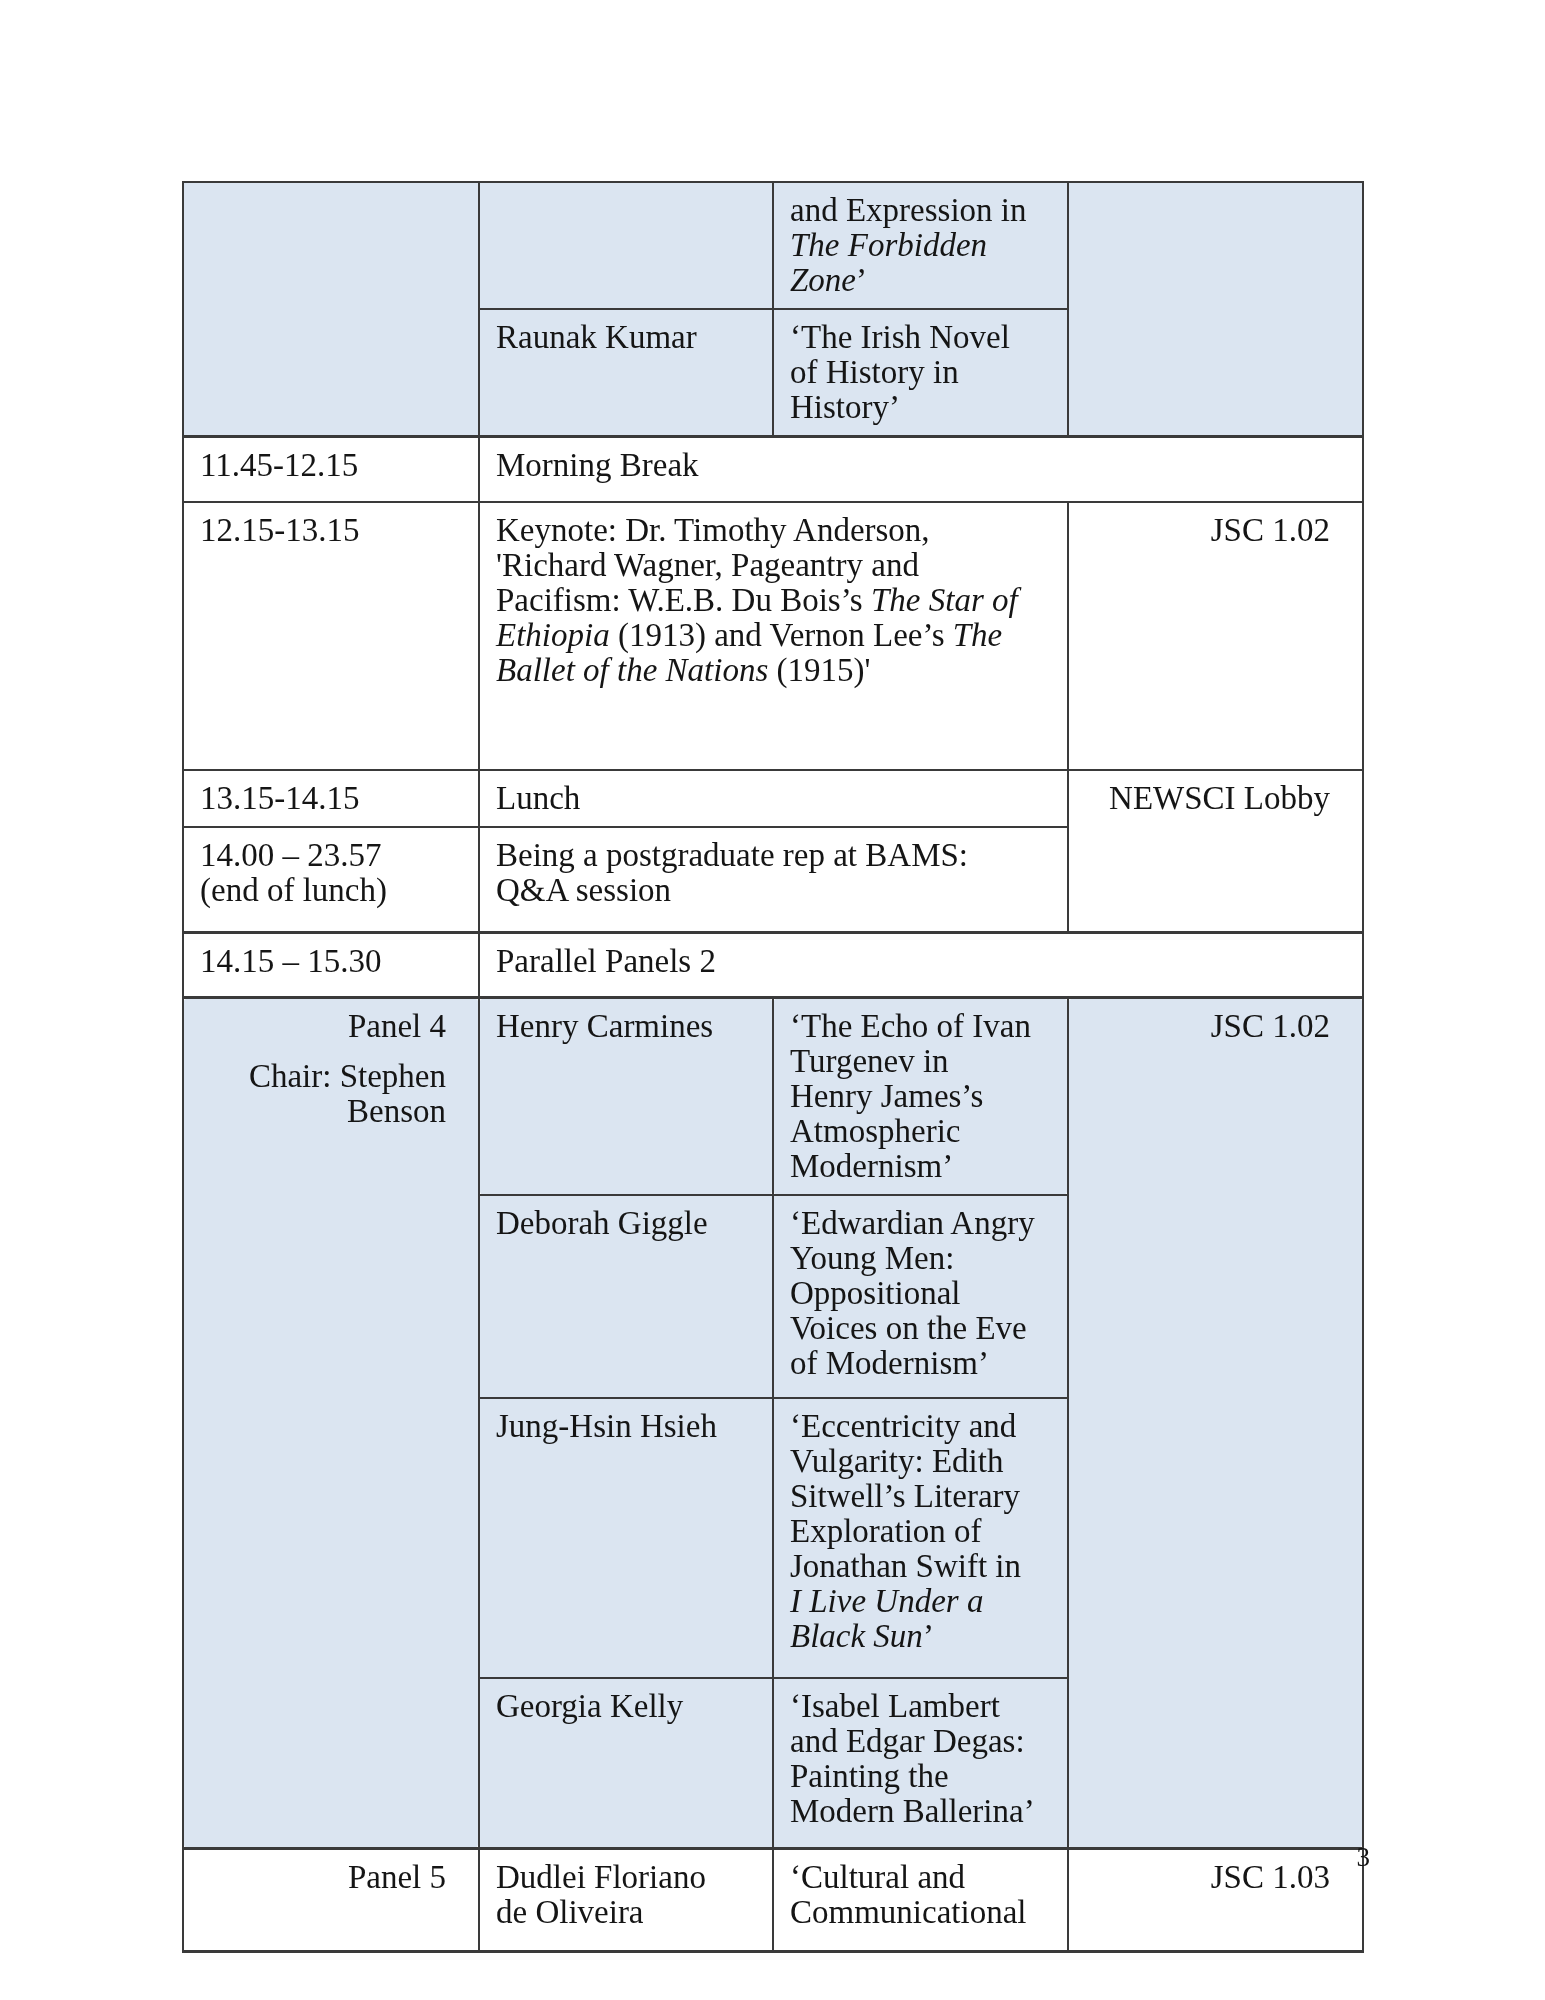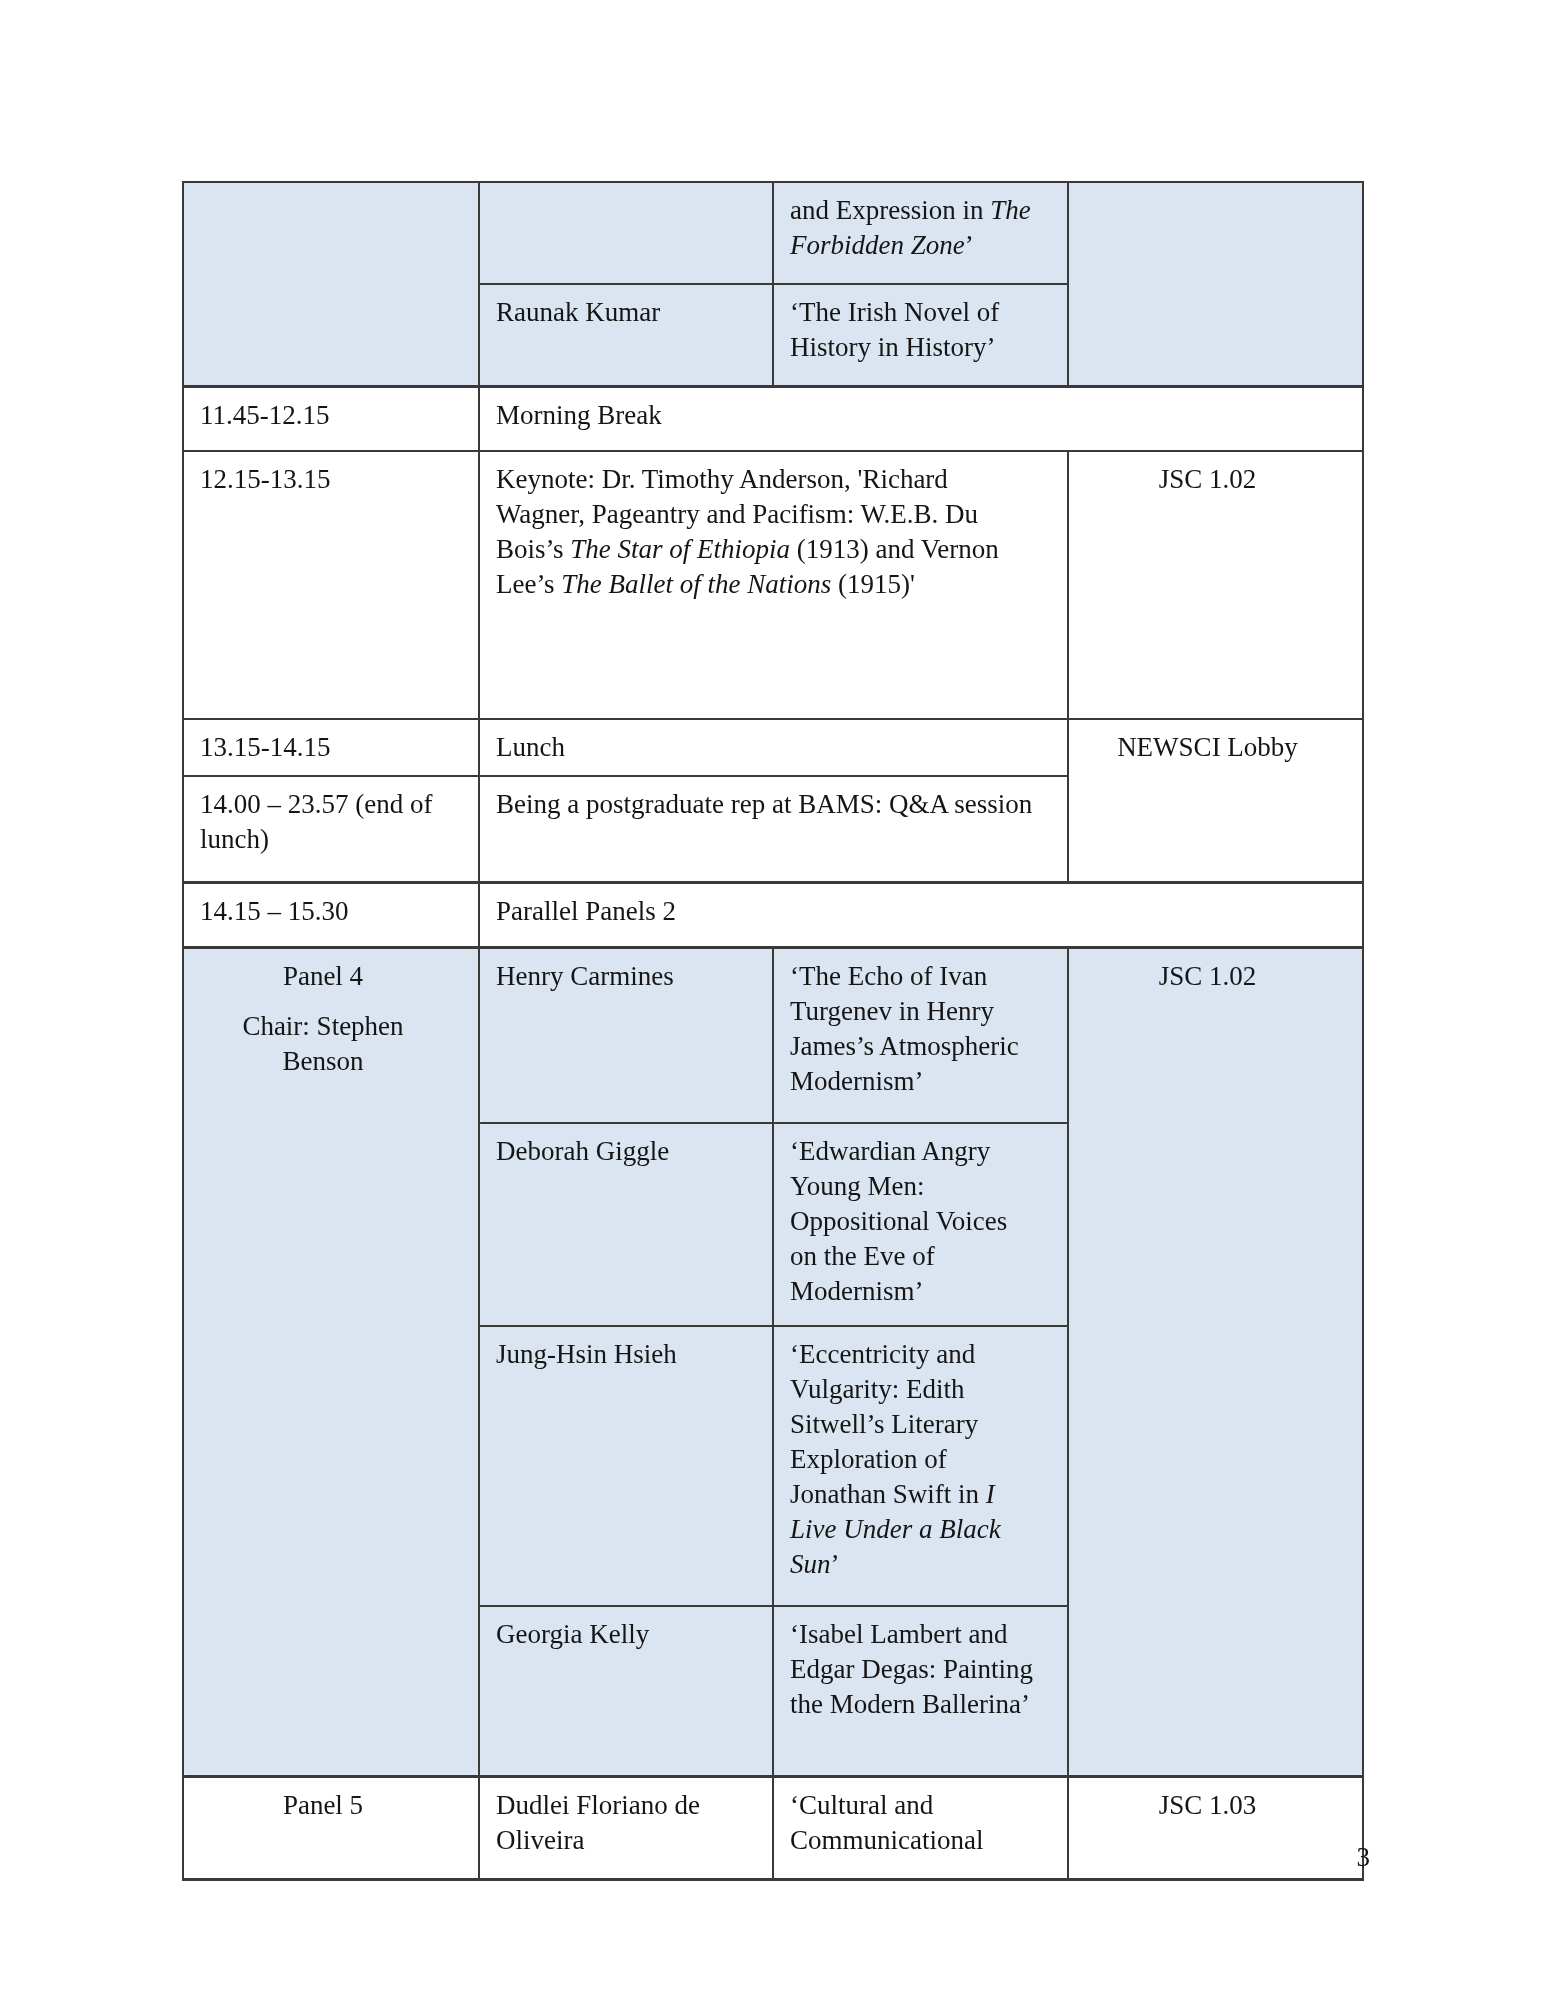--- a/index.html
+++ b/index.html
@@ -16,26 +16,26 @@
     position:absolute;
     left:182px;top:181px;
     width:1180px;
     border-collapse:collapse;
     table-layout:fixed;
   }
   table.sched td{
     border:2px solid #3a3a3a;
     vertical-align:top;
     padding:10px 32px 10px 16px;
-    font-size:27px;
+    font-size:33px;
     line-height:35px;
     word-wrap:break-word;
   }
   td.blue{background:#dbe5f1;}
-  td.ctr{text-align:center;vertical-align:middle;font-family:Liberation Serif, serif;}
+  td.ctr{text-align:right;vertical-align:middle;font-family:Liberation Serif, serif;}
   tr.thick>td{border-top-width:3px;border-radius:6px;}
   tr.last>td{border-bottom-width:3px;}
   .chair{margin-top:15px;}
   .pgnum{
     position:absolute;
     left:1330px;top:1840px;
     width:40px;
     text-align:right;
     font-size:27px;line-height:35px;
   }

